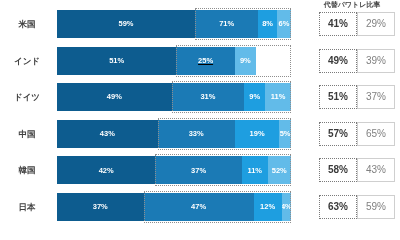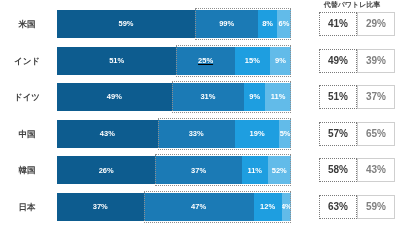--- a/index.html
+++ b/index.html
@@ -130,41 +130,41 @@
   .val-box.primary span {
     color: #3a3a3a;
     font-weight: bold;
   }
   .val-box.secondary {
     left: 357px;
     border: 1px solid #cfcfcf;
   }
   .val-box.secondary span {
     color: #808080;
-    font-weight: bold;
+    font-weight: normal;
   }
 </style>
 </head>
 <body>
 
 <div class="chart">
 
   <div class="header-row">
     <div class="header-label">代替パワトレ比率</div>
   </div>
 
   <div id="rows-container">
       <div class="row" style="top: 10px;">
         <div class="row-label">米国</div>
         <div class="bar">
           <div class="seg s1" style="width: 59%;">
             <span>59%</span>
           </div>
           <div class="seg s2" style="width: 27%;">
-            <span>99%</span>
+            <span>71%</span>
           </div>
           <div class="seg s3" style="width: 8%;">
             <span>8%</span>
           </div>
           <div class="seg s4" style="width: 6%;">
             <span>6%</span>
           </div>
         </div>
         <div class="alt-outline" style="left: 195.06px; width: 95.94px;"></div>
         <div class="val-box primary">
@@ -176,23 +176,20 @@
       </div>
       <div class="row" style="top: 46.6px;">
         <div class="row-label">インド</div>
         <div class="bar">
           <div class="seg s1" style="width: 51%;">
             <span>51%</span>
           </div>
           <div class="seg s2" style="width: 25%; text-decoration: underline;">
             <span>25%</span>
           </div>
-          <div class="seg s3" style="width: 15%;">
-            <span>15%</span>
-          </div>
           <div class="seg s4" style="width: 9%;">
             <span>9%</span>
           </div>
         </div>
         <div class="alt-outline" style="left: 176.34px; width: 114.66px;"></div>
         <div class="val-box primary">
           <span>49%</span>
         </div>
         <div class="val-box secondary">
           <span>39%</span>
@@ -243,21 +240,21 @@
           <span>57%</span>
         </div>
         <div class="val-box secondary">
           <span>65%</span>
         </div>
       </div>
       <div class="row" style="top: 156.4px;">
         <div class="row-label">韓国</div>
         <div class="bar">
           <div class="seg s1" style="width: 42%;">
-            <span>26%</span>
+            <span>42%</span>
           </div>
           <div class="seg s2" style="width: 37%;">
             <span>37%</span>
           </div>
           <div class="seg s3" style="width: 11%;">
             <span>11%</span>
           </div>
           <div class="seg s4" style="width: 10%;">
             <span>52%</span>
           </div>

